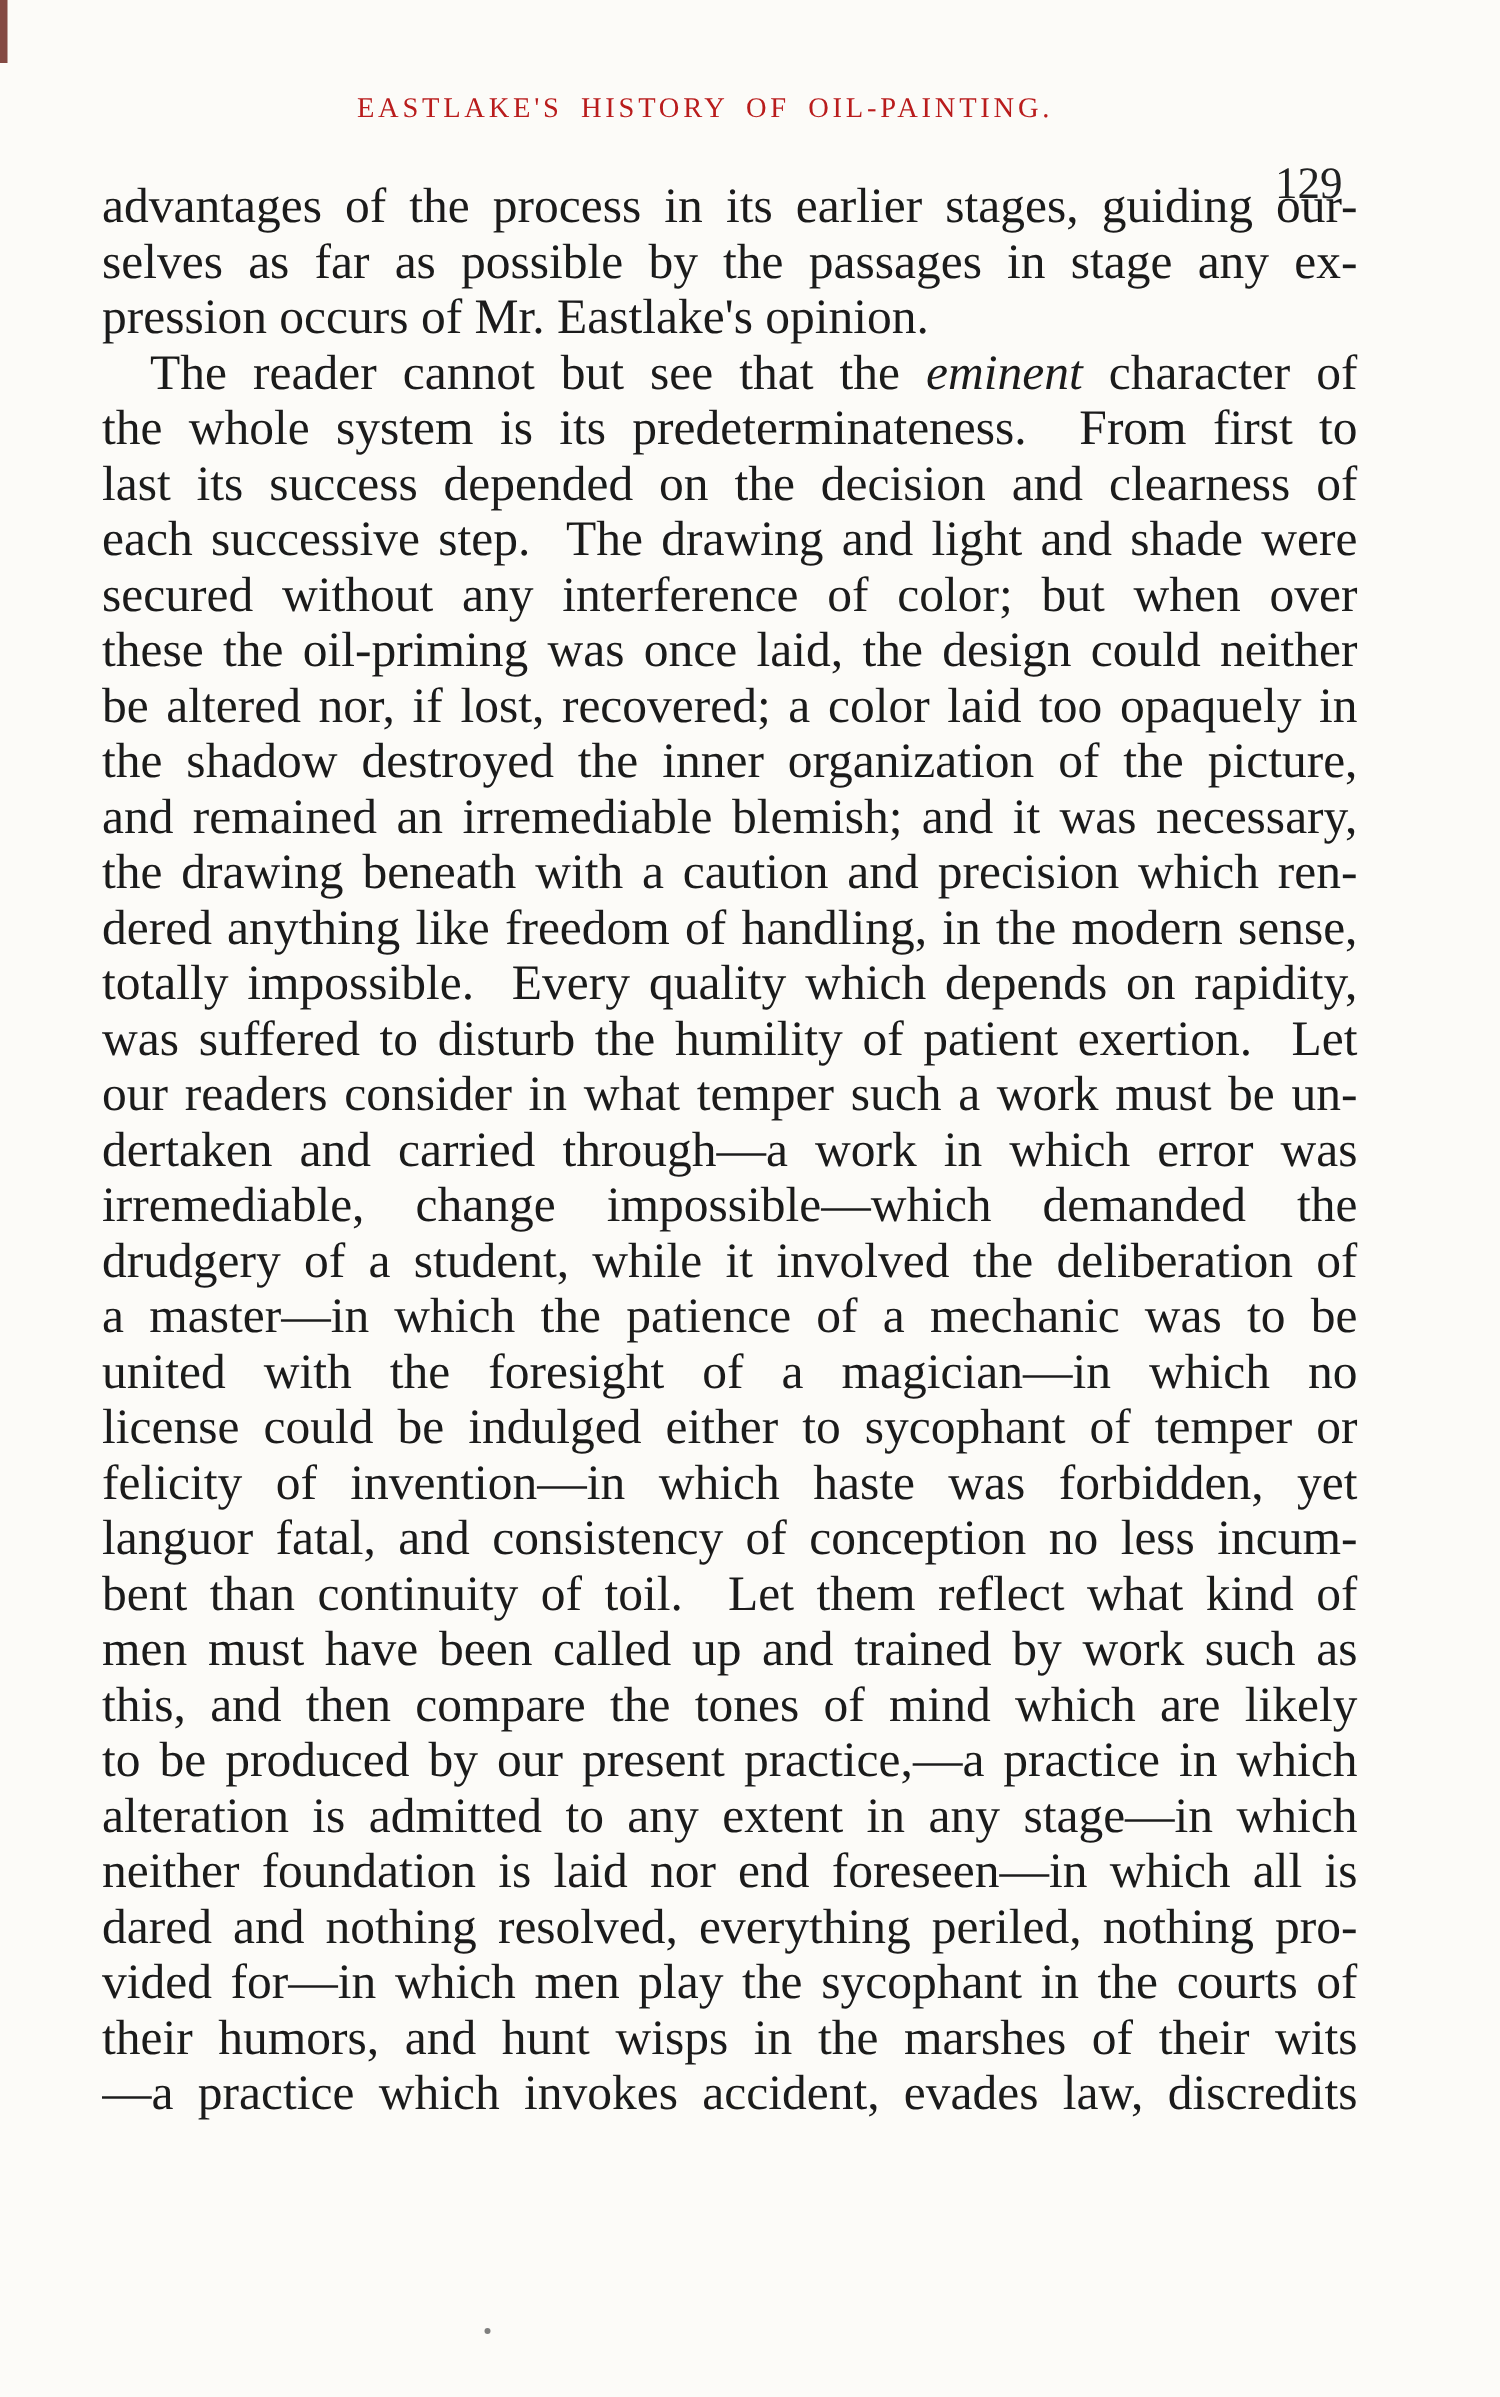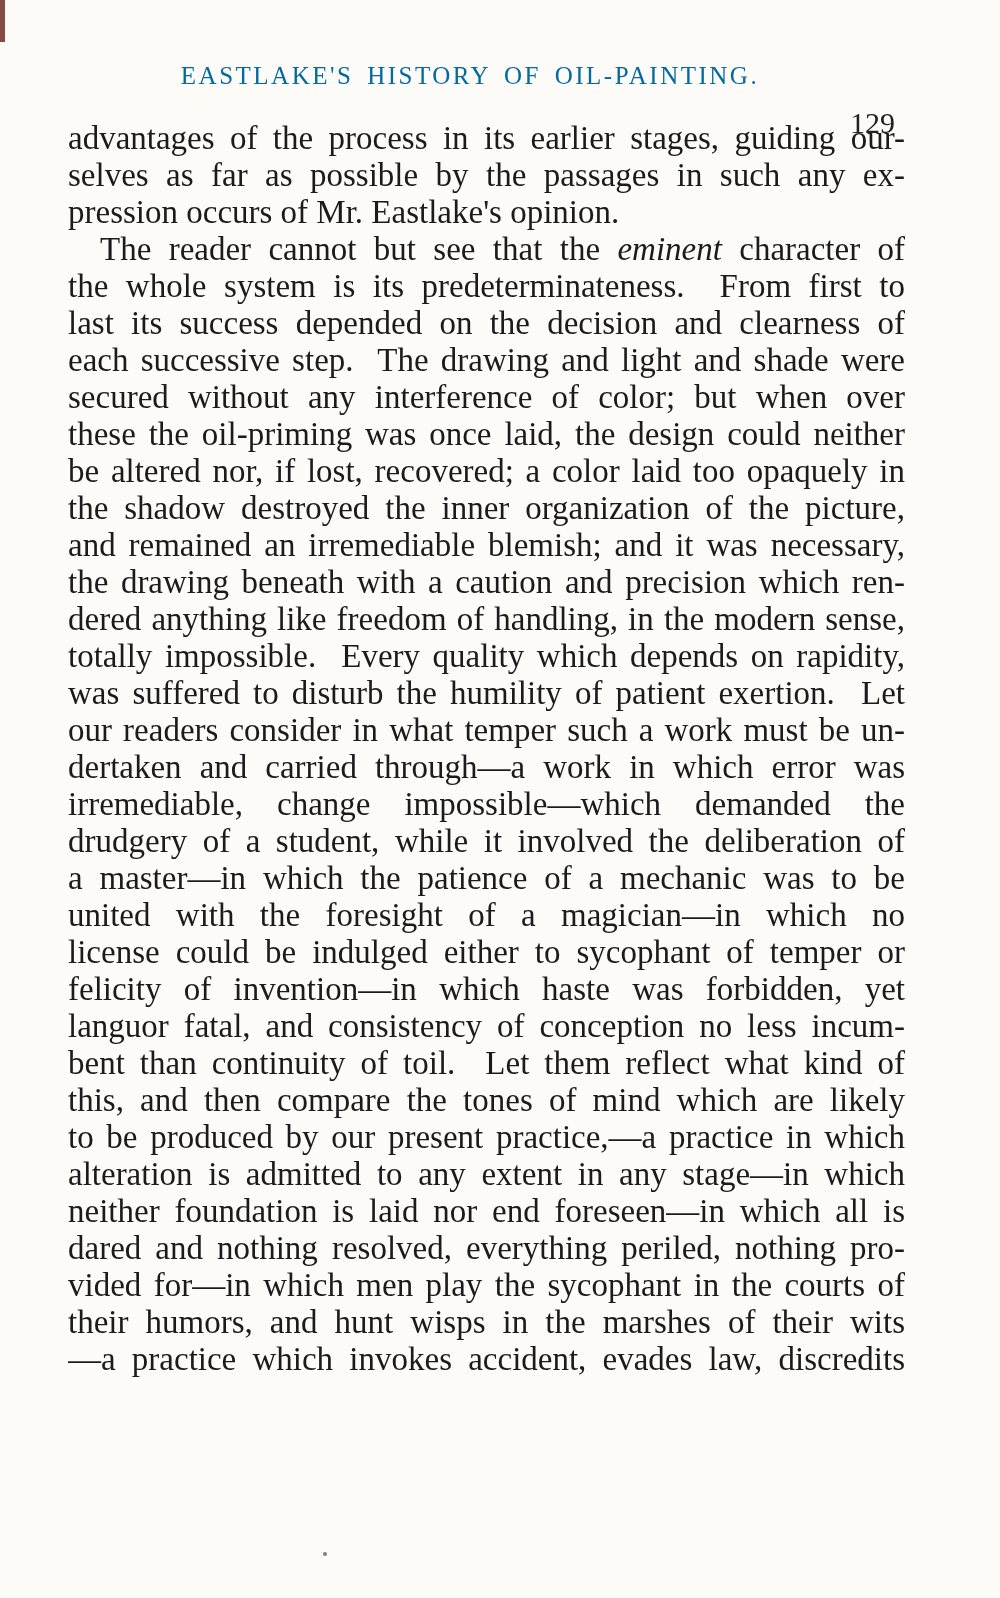--- a/index.html
+++ b/index.html
@@ -23,24 +23,24 @@
     margin-top: 58px;
     height: 34px;
     padding: 0 95px 0 68px;
   }
   .running-title {
     position: absolute;
     left: 0;
     right: 60px;
     top: 4px;
     text-align: center;
-    font-size: 25px;
+    font-size: 19px;
     letter-spacing: 2.5px;
     word-spacing: 5px;
-    color: #0369a1;
+    color: #b91c1c;
   }
   .page-number {
     position: absolute;
     right: 105px;
     top: 0;
     font-size: 30px;
     color: #222;
     margin-top: 48px;
   }
   .text-block {
@@ -91,21 +91,21 @@
   <div class="artifact-edge"></div>
 
   <div class="running-header">
     <div class="running-title">EASTLAKE'S HISTORY OF OIL-PAINTING.</div>
     <div class="page-number">129</div>
   </div>
 
   <div class="text-block">
       <div class="paragraph">
         <div class="line justify"><span>advantages of the process in its earlier stages, guiding our-</span></div>
-        <div class="line justify"><span>selves as far as possible by the passages in such any ex-</span></div>
+        <div class="line justify"><span>selves as far as possible by the passages in stage any ex-</span></div>
         <div class="line"><span>pression occurs of Mr. Eastlake's opinion.</span></div>
       </div>
       <div class="paragraph">
         <div class="line justify indent"><span>The reader cannot but see that the </span><i>eminent</i><span> character of</span></div>
         <div class="line justify"><span>the whole system is its predeterminateness.  From first to</span></div>
         <div class="line justify"><span>last its success depended on the decision and clearness of</span></div>
         <div class="line justify"><span>each successive step.  The drawing and light and shade were</span></div>
         <div class="line justify"><span>secured without any interference of color; but when over</span></div>
         <div class="line justify"><span>these the oil-priming was once laid, the design could neither</span></div>
         <div class="line justify"><span>be altered nor, if lost, recovered; a color laid too opaquely in</span></div>
@@ -118,20 +118,21 @@
         <div class="line justify"><span>our readers consider in what temper such a work must be un-</span></div>
         <div class="line justify"><span>dertaken and carried through—a work in which error was</span></div>
         <div class="line justify"><span>irremediable, change impossible—which demanded the</span></div>
         <div class="line justify"><span>drudgery of a student, while it involved the deliberation of</span></div>
         <div class="line justify"><span>a master—in which the patience of a mechanic was to be</span></div>
         <div class="line justify"><span>united with the foresight of a magician—in which no</span></div>
         <div class="line justify"><span>license could be indulged either to sycophant of temper or</span></div>
         <div class="line justify"><span>felicity of invention—in which haste was forbidden, yet</span></div>
         <div class="line justify"><span>languor fatal, and consistency of conception no less incum-</span></div>
         <div class="line justify"><span>bent than continuity of toil.  Let them reflect what kind of</span></div>
+        <div class="line justify"><span>men must have been called up and trained by work such as</span></div>
         <div class="line justify"><span>this, and then compare the tones of mind which are likely</span></div>
         <div class="line justify"><span>to be produced by our present practice,—a practice in which</span></div>
         <div class="line justify"><span>alteration is admitted to any extent in any stage—in which</span></div>
         <div class="line justify"><span>neither foundation is laid nor end foreseen—in which all is</span></div>
         <div class="line justify"><span>dared and nothing resolved, everything periled, nothing pro-</span></div>
         <div class="line justify"><span>vided for—in which men play the sycophant in the courts of</span></div>
         <div class="line justify"><span>their humors, and hunt wisps in the marshes of their wits</span></div>
         <div class="line justify"><span>—a practice which invokes accident, evades law, discredits</span></div>
       </div>
     </div>

